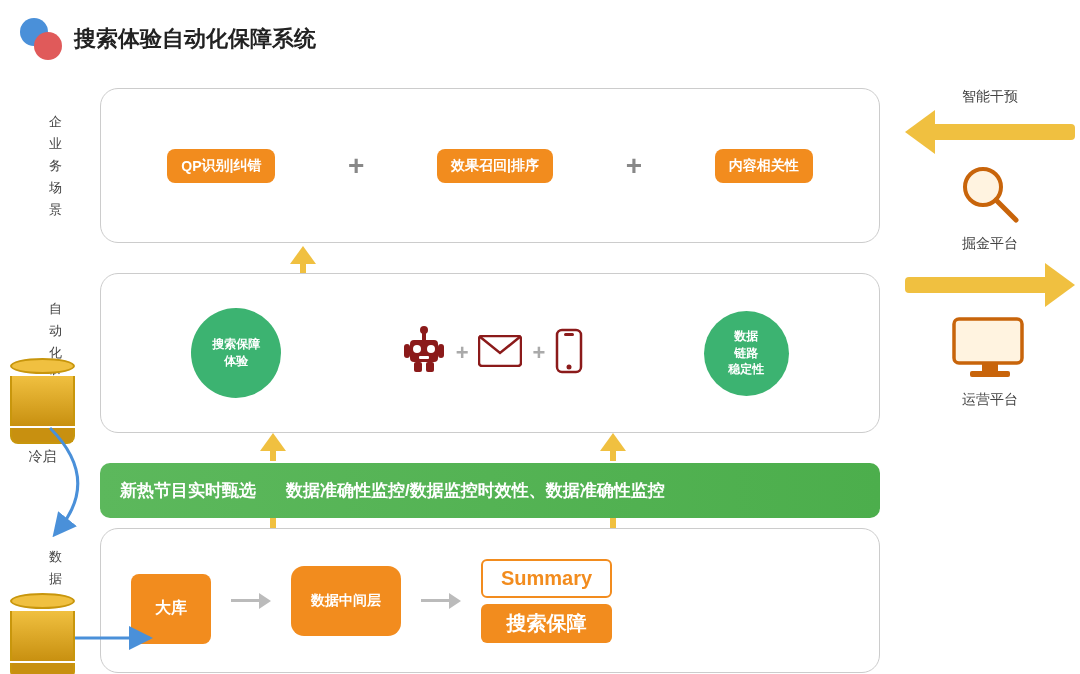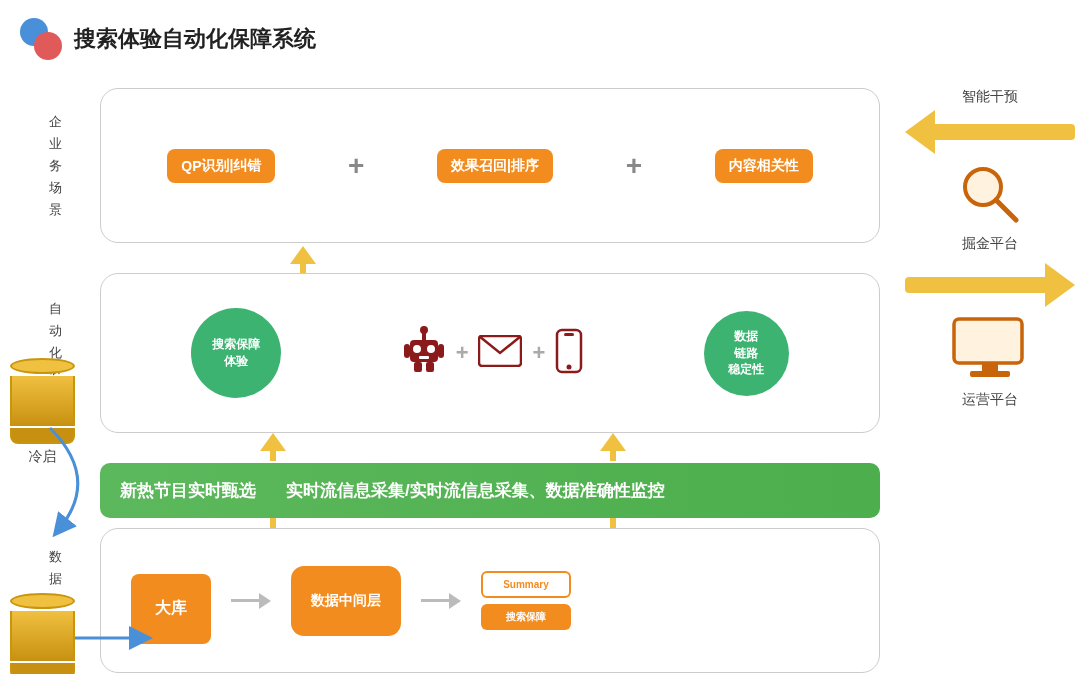--- a/index.html
+++ b/index.html
@@ -211,21 +211,21 @@
       border-top: 8px solid transparent;
       border-bottom: 8px solid transparent;
       border-left: 12px solid #bbb;
     }
 
     .summary-box {
       background: #f28c1e;
       color: #fff;
       border-radius: 6px;
       padding: 6px 18px;
-      font-size: 10px;
+      font-size: 20px;
       font-weight: bold;
       text-align: center;
       min-width: 90px;
     }
     .summary-box.white-border {
       background: #fff;
       border: 2px solid #f28c1e;
       color: #f28c1e;
     }
 
@@ -338,21 +338,21 @@
     <div style="width:6px; height:10px; background:#f0c040;"></div>
   </div>
 
   <div style="position:absolute; top:355px; left:600px; display:flex; flex-direction:column; align-items:center;">
     <div style="width:0;height:0;border-left:13px solid transparent;border-right:13px solid transparent;border-bottom:18px solid #f0c040;"></div>
     <div style="width:6px; height:10px; background:#f0c040;"></div>
   </div>
 
   <div class="green-banner">
     <span style="white-space:nowrap;">新热节目实时甄选</span>
-    <span>实时流信息采集/实时流信息采集、数据准确性监控</span>
+    <span>数据准确性监控/数据监控时效性、数据准确性监控</span>
   </div>
 
   <div style="position:absolute; top:440px; left:260px; display:flex; flex-direction:column; align-items:center;">
     <div style="width:6px; height:10px; background:#f0c040;"></div>
     <div style="width:0;height:0;border-left:13px solid transparent;border-right:13px solid transparent;border-top:18px solid #f0c040;"></div>
   </div>
 
   <div style="position:absolute; top:440px; left:600px; display:flex; flex-direction:column; align-items:center;">
     <div style="width:6px; height:10px; background:#f0c040;"></div>
     <div style="width:0;height:0;border-left:13px solid transparent;border-right:13px solid transparent;border-top:18px solid #f0c040;"></div>

